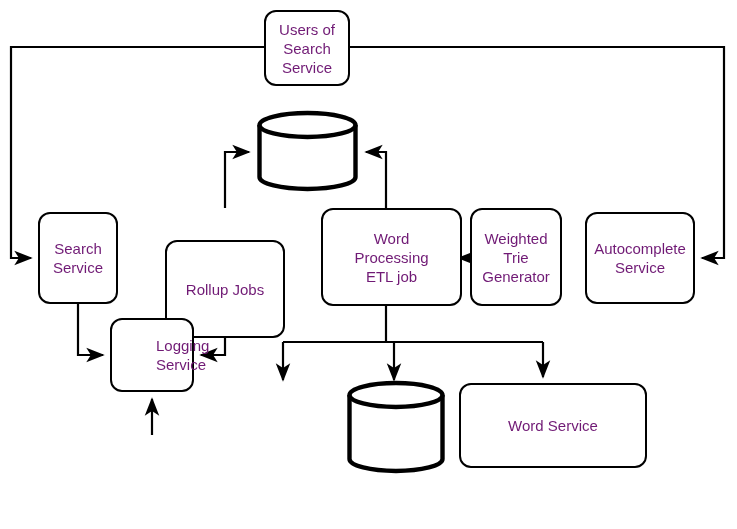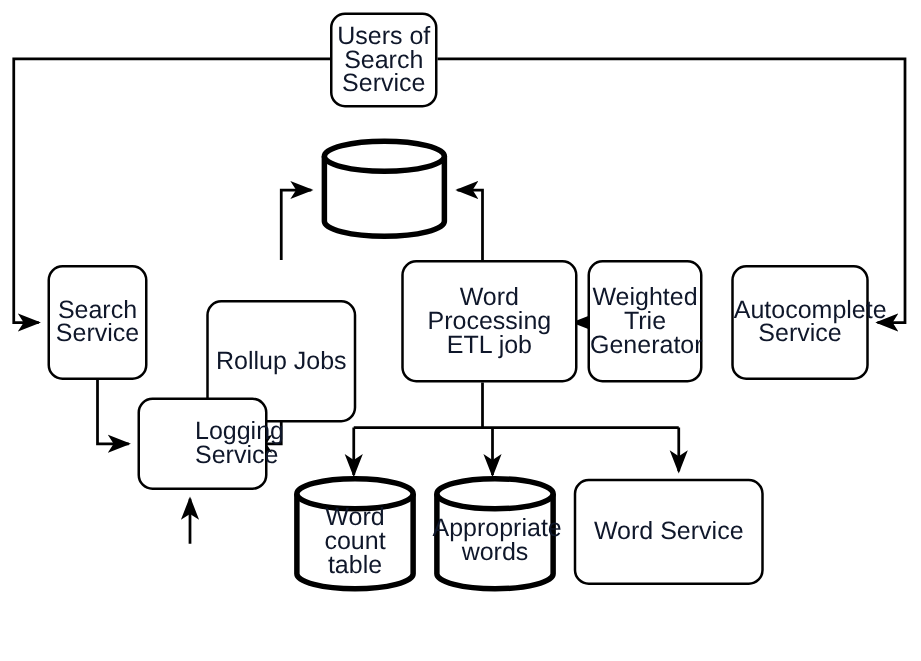--- a/index.html
+++ b/index.html
@@ -23,22 +23,22 @@
     height: 529px;
   }
   .node {
     position: absolute;
     box-sizing: border-box;
     display: flex;
     align-items: center;
     justify-content: center;
     text-align: center;
     background: #ffffff;
-    color: #0f172a;
-    font-size: 20px;
+    color: #701a75;
+    font-size: 15px;
     line-height: 19px;
     white-space: pre-line;
     z-index: 5;
   }
   .node-rect {
     border: 2.2px solid #000000;
     border-radius: 12px;
   }
   .node-db {
     border: none;
@@ -138,41 +138,31 @@
     <span class="node-label">Weighted
 Trie
 Generator</span>
   </div>
 
   <div class="node node-rect" style="left:585px; top:212px; width:110px; height:92px;">
     <span class="node-label">Autocomplete
 Service</span>
   </div>
 
-  <div class="node node-rect" style="left:110px; top:318px; width:104px; height:74px;padding-left:44px;">
+  <div class="node node-rect" style="left:110px; top:318px; width:84px; height:74px;padding-left:44px;">
     <span class="node-label">Logging
 Service</span>
   </div>
 
 
-  <div class="node node-db" style="left:234px; top:380px; width:100px; height:94px;">
-    <svg class="db-svg" viewBox="0 0 100 94" preserveAspectRatio="none">
-      <path d="M3.5,15 L3.5,79 A46.5,12 0 0 0 96.5,79 L96.5,15" fill="#ffffff" stroke="#000000" stroke-width="4.4"></path>
-      <ellipse cx="50" cy="15" rx="46.5" ry="12" fill="#ffffff" stroke="#000000" stroke-width="4.4"></ellipse>
-    </svg>
-    <span class="db-label">Word count
-table</span>
-  </div>
 
   <div class="node node-db" style="left:346px; top:380px; width:100px; height:94px;">
     <svg class="db-svg" viewBox="0 0 100 94" preserveAspectRatio="none">
       <path d="M3.5,15 L3.5,79 A46.5,12 0 0 0 96.5,79 L96.5,15" fill="#ffffff" stroke="#000000" stroke-width="4.4"></path>
       <ellipse cx="50" cy="15" rx="46.5" ry="12" fill="#ffffff" stroke="#000000" stroke-width="4.4"></ellipse>
     </svg>
-    <span class="db-label">Appropriate
-words</span>
   </div>
 
-  <div class="node node-rect" style="left:459px; top:383px; width:152px; height:85px;justify-content:center;">
+  <div class="node node-rect" style="left:459px; top:383px; width:188px; height:85px;justify-content:center;">
     <span class="node-label">Word Service</span>
   </div>
 
 </div>
 
 </body></html>

